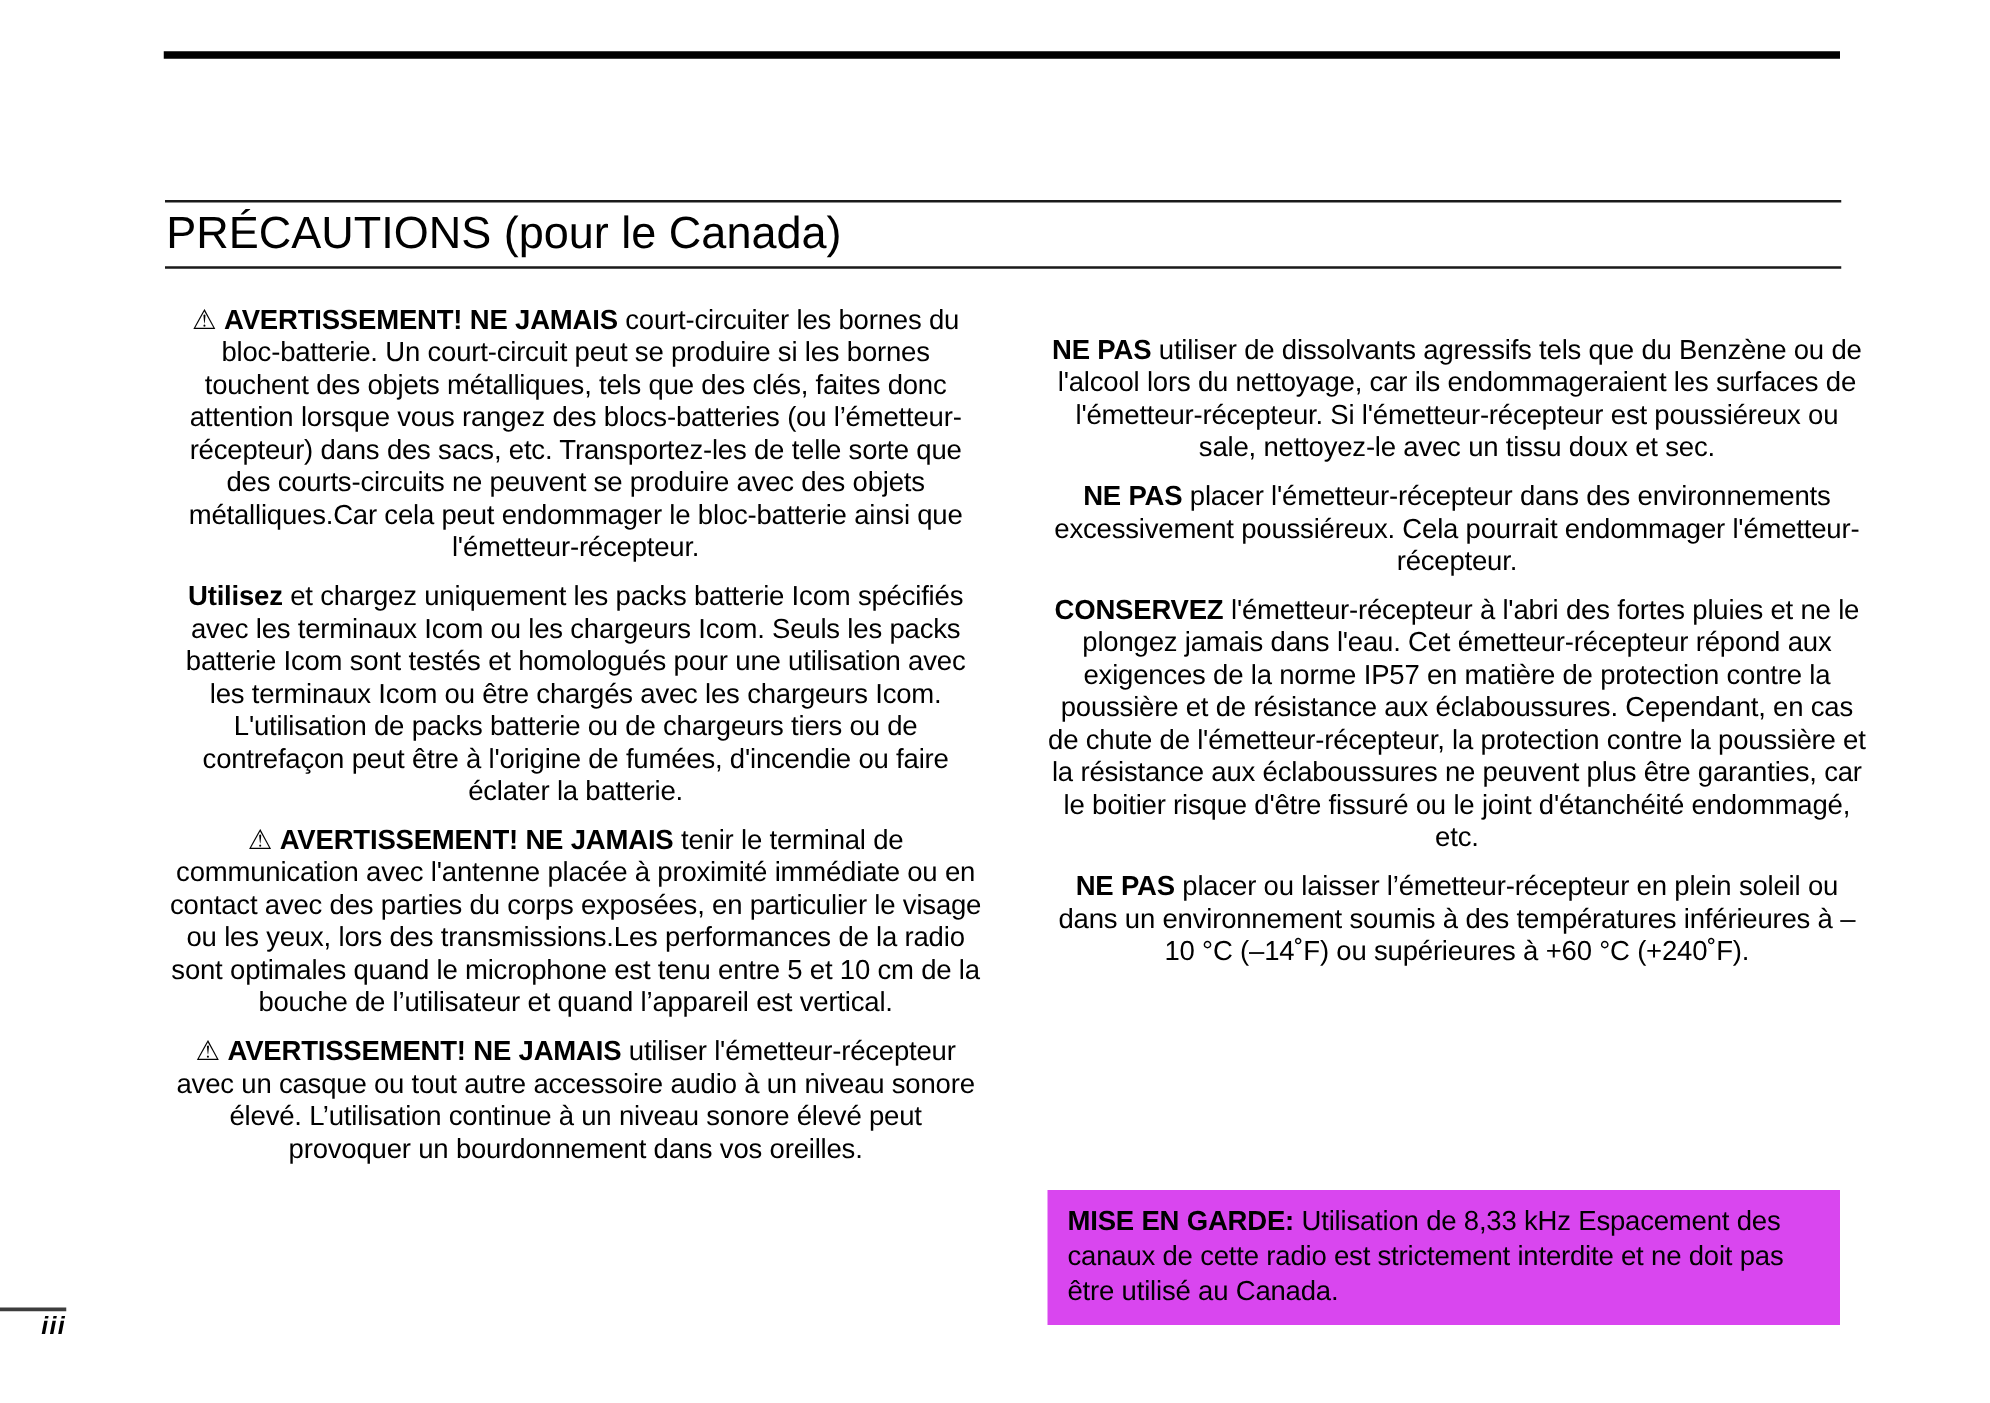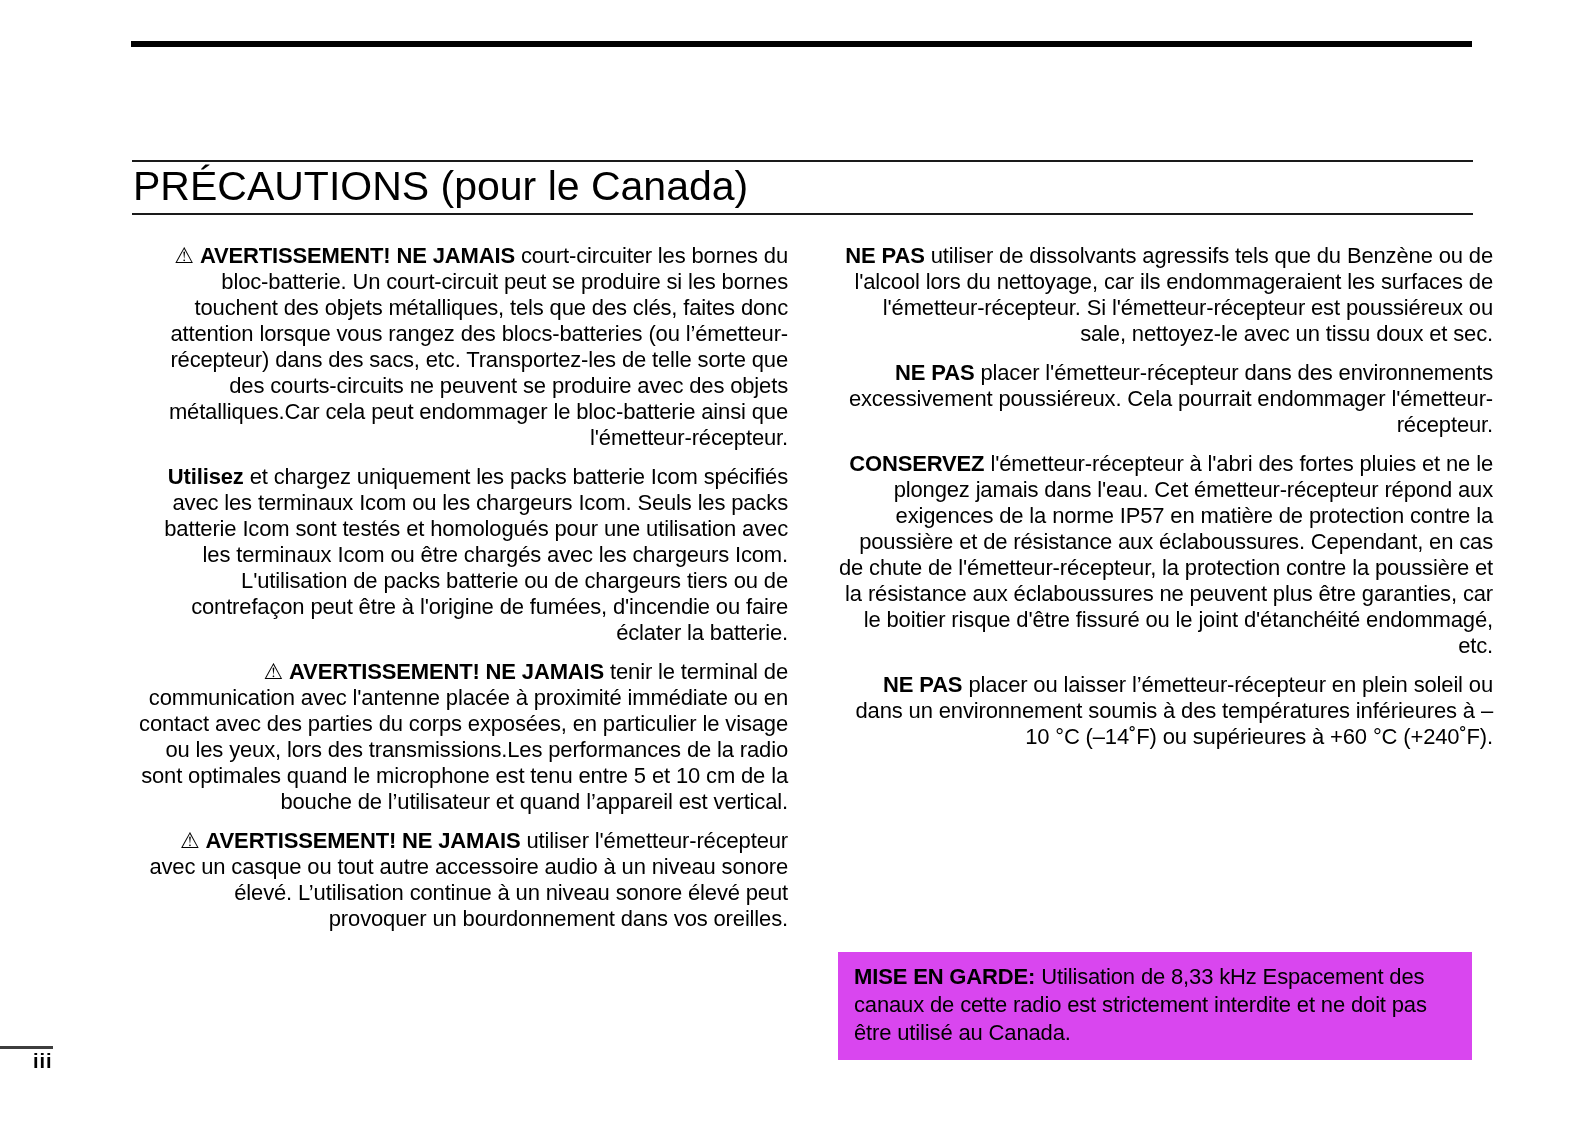--- a/index.html
+++ b/index.html
@@ -28,38 +28,38 @@
     position: absolute;
     left: 132px;
     top: 160px;
     width: 1340px;
     border-top: 2px solid #1a1a1a;
     border-bottom: 2px solid #1a1a1a;
     padding: 1px 0 4px 1px;
   }
   .title-band h1 {
     margin: 0;
-    font-size: 41px;
+    font-size: 36px;
     font-weight: 400;
     line-height: 46px;
     letter-spacing: 0px;
     color: #000000;
     white-space: nowrap;
   }
   .col {
     position: absolute;
     top: 243px;
     width: 655px;
     font-size: 22px;
     line-height: 26px;
     letter-spacing: -0.15px;
-    text-align: right;
+    text-align: center;
   }
   .col-left  { left: 133px; }
-  .col-right { left: 838px; }
+  .col-right { left: 838px; margin-top: 24px; }
   .para {
     margin: 0 0 13px 0;
   }
   .para b { font-weight: 700; }
   .warn-icon {
     font-weight: 400;
     font-size: 22px;
   }
   .caution-box {
     position: absolute;
@@ -81,20 +81,21 @@
     height: 3px;
     background: #3d3d3d;
   }
   .page-number {
     position: absolute;
     left: 33px;
     top: 1050px;
     font-size: 20px;
     font-weight: 700;
     letter-spacing: 1px;
+    font-style: italic;
   }
 </style>
 </head>
 <body>
 
 <div id="page">
 
   <div class="top-rule"></div>
 
   <div class="title-band">

